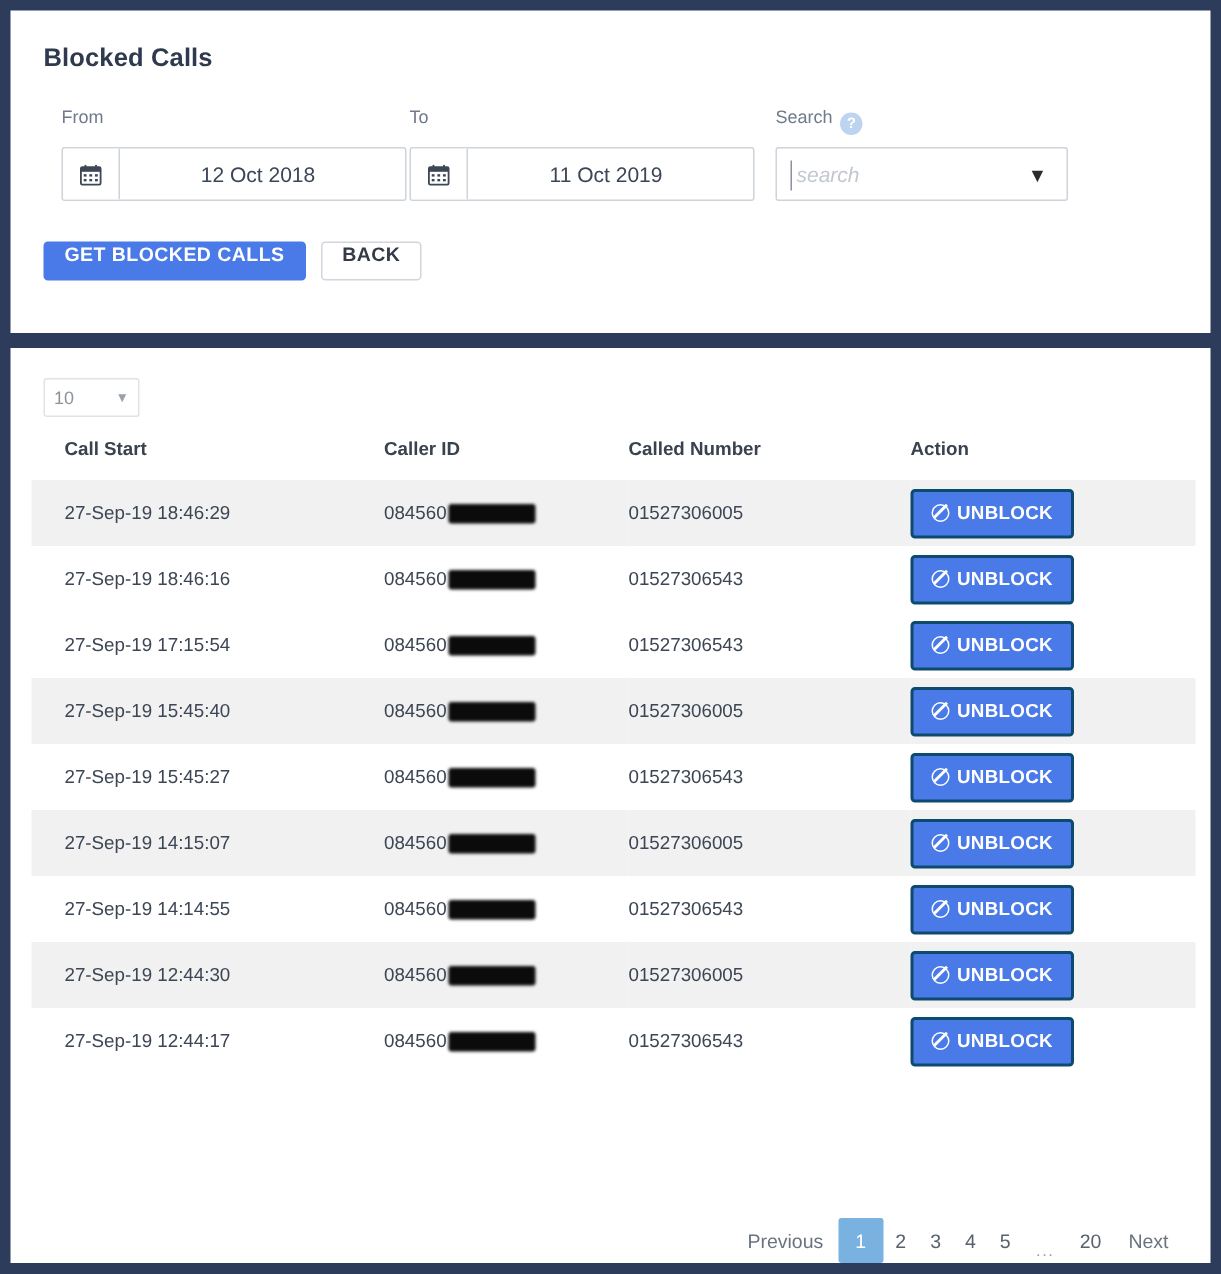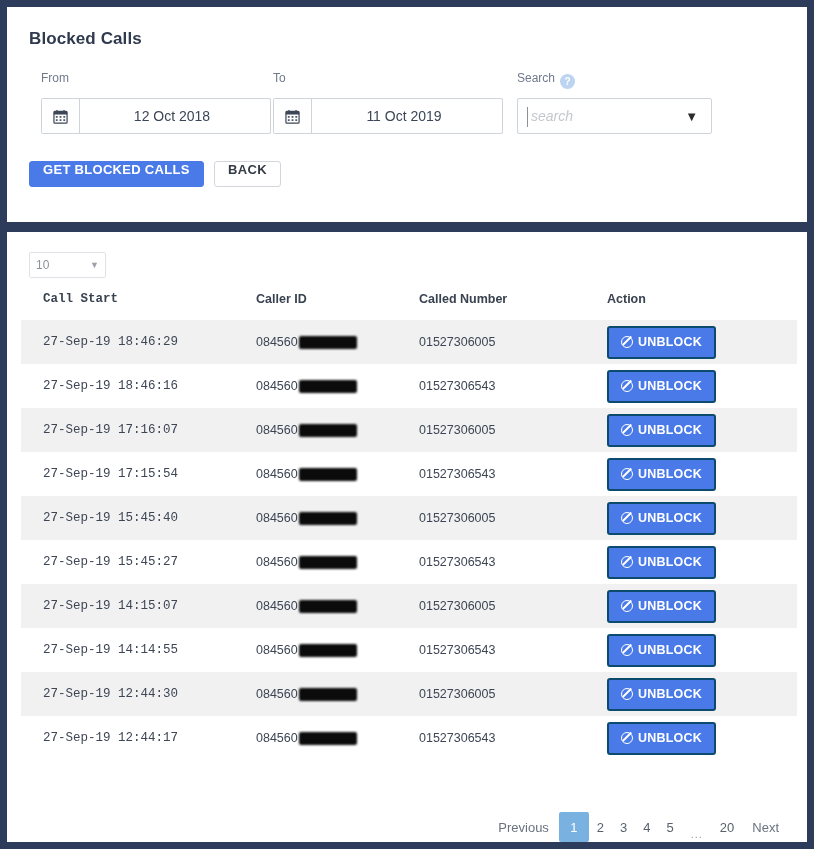--- a/index.html
+++ b/index.html
@@ -149,21 +149,21 @@
     color: #343b45;
     border: 1px solid #d2d6dc;
     margin-left: 6px;
     font-weight: bold;
   }
 
   
   .page-size-select {
     position: absolute;
     left: 22px; top: 20px;
-    width: 77px; height: 26px;
+    width: 64px; height: 26px;
     border: 1px solid #dfe3e8;
     border-radius: 2px;
     background: #fff;
     font-size: 12px;
     color: #8b929b;
     display: flex;
     align-items: center;
     padding: 0 6px;
     cursor: pointer;
   }
@@ -192,21 +192,21 @@
   table.data-table td {
     font-size: 12.5px;
     color: #3d4654;
     height: 44px;
     padding: 0;
     vertical-align: middle;
   }
   tbody tr.odd td { background: #f1f1f2; }
   tbody tr.even td { background: #ffffff; }
 
-  .col-start  { width: 235px; padding-left: 22px !important; font-family: Liberation Mono, monospace; }
+  .col-start  { width: 235px; padding-left: 22px !important; }
   .col-caller { width: 163px; }
   .col-called { width: 188px; }
   .col-action { width: 190px; }
 
   th.col-start  { padding-left: 22px !important; }
 
   .caller-cell { display: flex; align-items: center; white-space: nowrap; }
   .redact {
     display: inline-block;
     height: 13px;
@@ -394,34 +394,20 @@
                 <span>084560</span>
                 <span class="redact"></span>
               </span>
             </td>
             <td class="col-called">01527306543</td>
             <td class="col-action"><span class="btn-unblock">
                 <span class="ban-icon"></span>
                 <span>UNBLOCK</span>
               </span></td>
           </tr>
-          <tr class="odd">
-            <td class="col-start">27-Sep-19 17:16:07</td>
-            <td class="col-caller">
-              <span class="caller-cell">
-                <span>084560</span>
-                <span class="redact"></span>
-              </span>
-            </td>
-            <td class="col-called">01527306005</td>
-            <td class="col-action"><span class="btn-unblock">
-                <span class="ban-icon"></span>
-                <span>UNBLOCK</span>
-              </span></td>
-          </tr>
           <tr class="even">
             <td class="col-start">27-Sep-19 17:15:54</td>
             <td class="col-caller">
               <span class="caller-cell">
                 <span>084560</span>
                 <span class="redact"></span>
               </span>
             </td>
             <td class="col-called">01527306543</td>
             <td class="col-action"><span class="btn-unblock">

